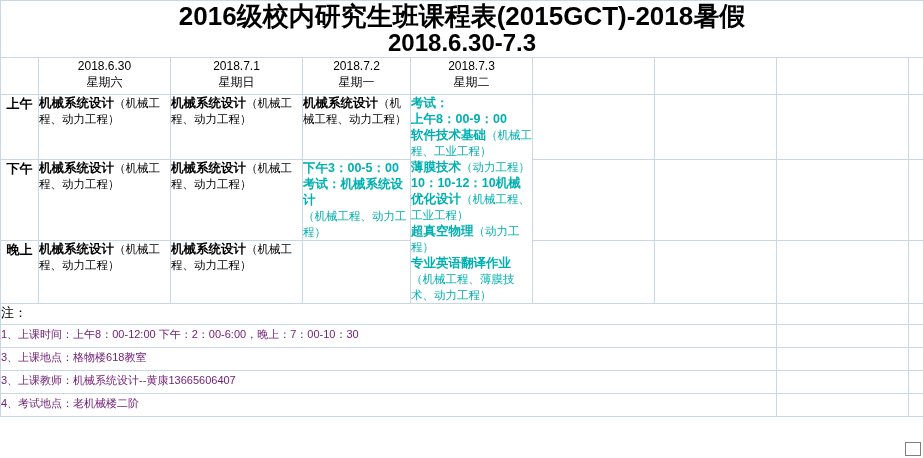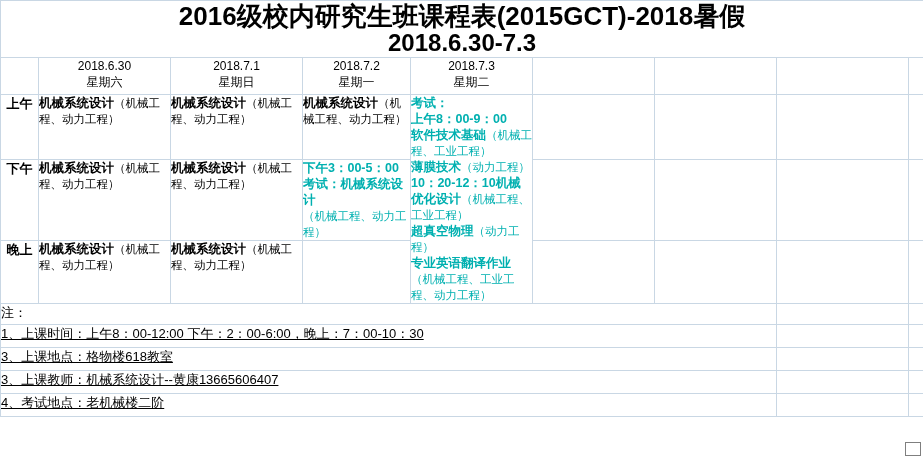--- a/index.html
+++ b/index.html
@@ -97,27 +97,26 @@
   .empty-cell { background: #ffffff; }
 
   .note-label-cell {
     font-size: 13px;
     line-height: 18px;
     padding: 2px 2px 2px 4px;
     color: #000;
     height: 20px;
   }
   .note-cell {
-    font-size: 13px;
+    font-size: 11px;
     line-height: 18px;
     padding: 2px 2px 2px 4px;
-    color: #000000;
+    color: #701a75;
     height: 22px;
     white-space: nowrap;
-    text-decoration: underline;
   }
   .r-am { height: 64px; }
   .r-pm { height: 80px; }
   .r-ev { height: 62px; }
 
   .corner-mark {
     position: absolute;
     right: 2px;
     bottom: 2px;
     width: 14px;
@@ -191,24 +190,24 @@
           <span class="b">机械系统设计</span><span class="sm">（机械工程、动力工程）</span>
         </td>
         <td class="cell">
           <span class="b">机械系统设计</span><span class="sm">（机械工程、动力工程）</span>
         </td>
         <td class="cell" rowspan="3">
           <span class="teal-b">考试：</span><br>
           <span class="teal-b">上午8：00-9：00</span><br>
           <span class="teal-b">软件技术基础</span><span class="teal sm">（机械工程、工业工程）</span><br>
           <span class="teal-b">薄膜技术</span><span class="teal sm">（动力工程）</span><br>
-          <span class="teal-b">10：20-12：10机械优化设计</span><span class="teal sm">（机械工程、工业工程）</span><br>
+          <span class="teal-b">10：10-12：10机械优化设计</span><span class="teal sm">（机械工程、工业工程）</span><br>
           <span class="teal-b">超真空物理</span><span class="teal sm">（动力工程）</span><br>
           <span class="teal-b">专业英语翻译作业</span><br>
-          <span class="teal sm">（机械工程、工业工程、动力工程）</span>
+          <span class="teal sm">（机械工程、薄膜技术、动力工程）</span>
         </td>
         <td class="cell empty-cell"></td>
         <td class="cell empty-cell"></td>
         <td class="cell empty-cell"></td>
         <td class="cell empty-cell"></td>
       </tr>
 
       <tr class="r-pm">
         <td class="rowlabel">下午</td>
         <td class="cell">

